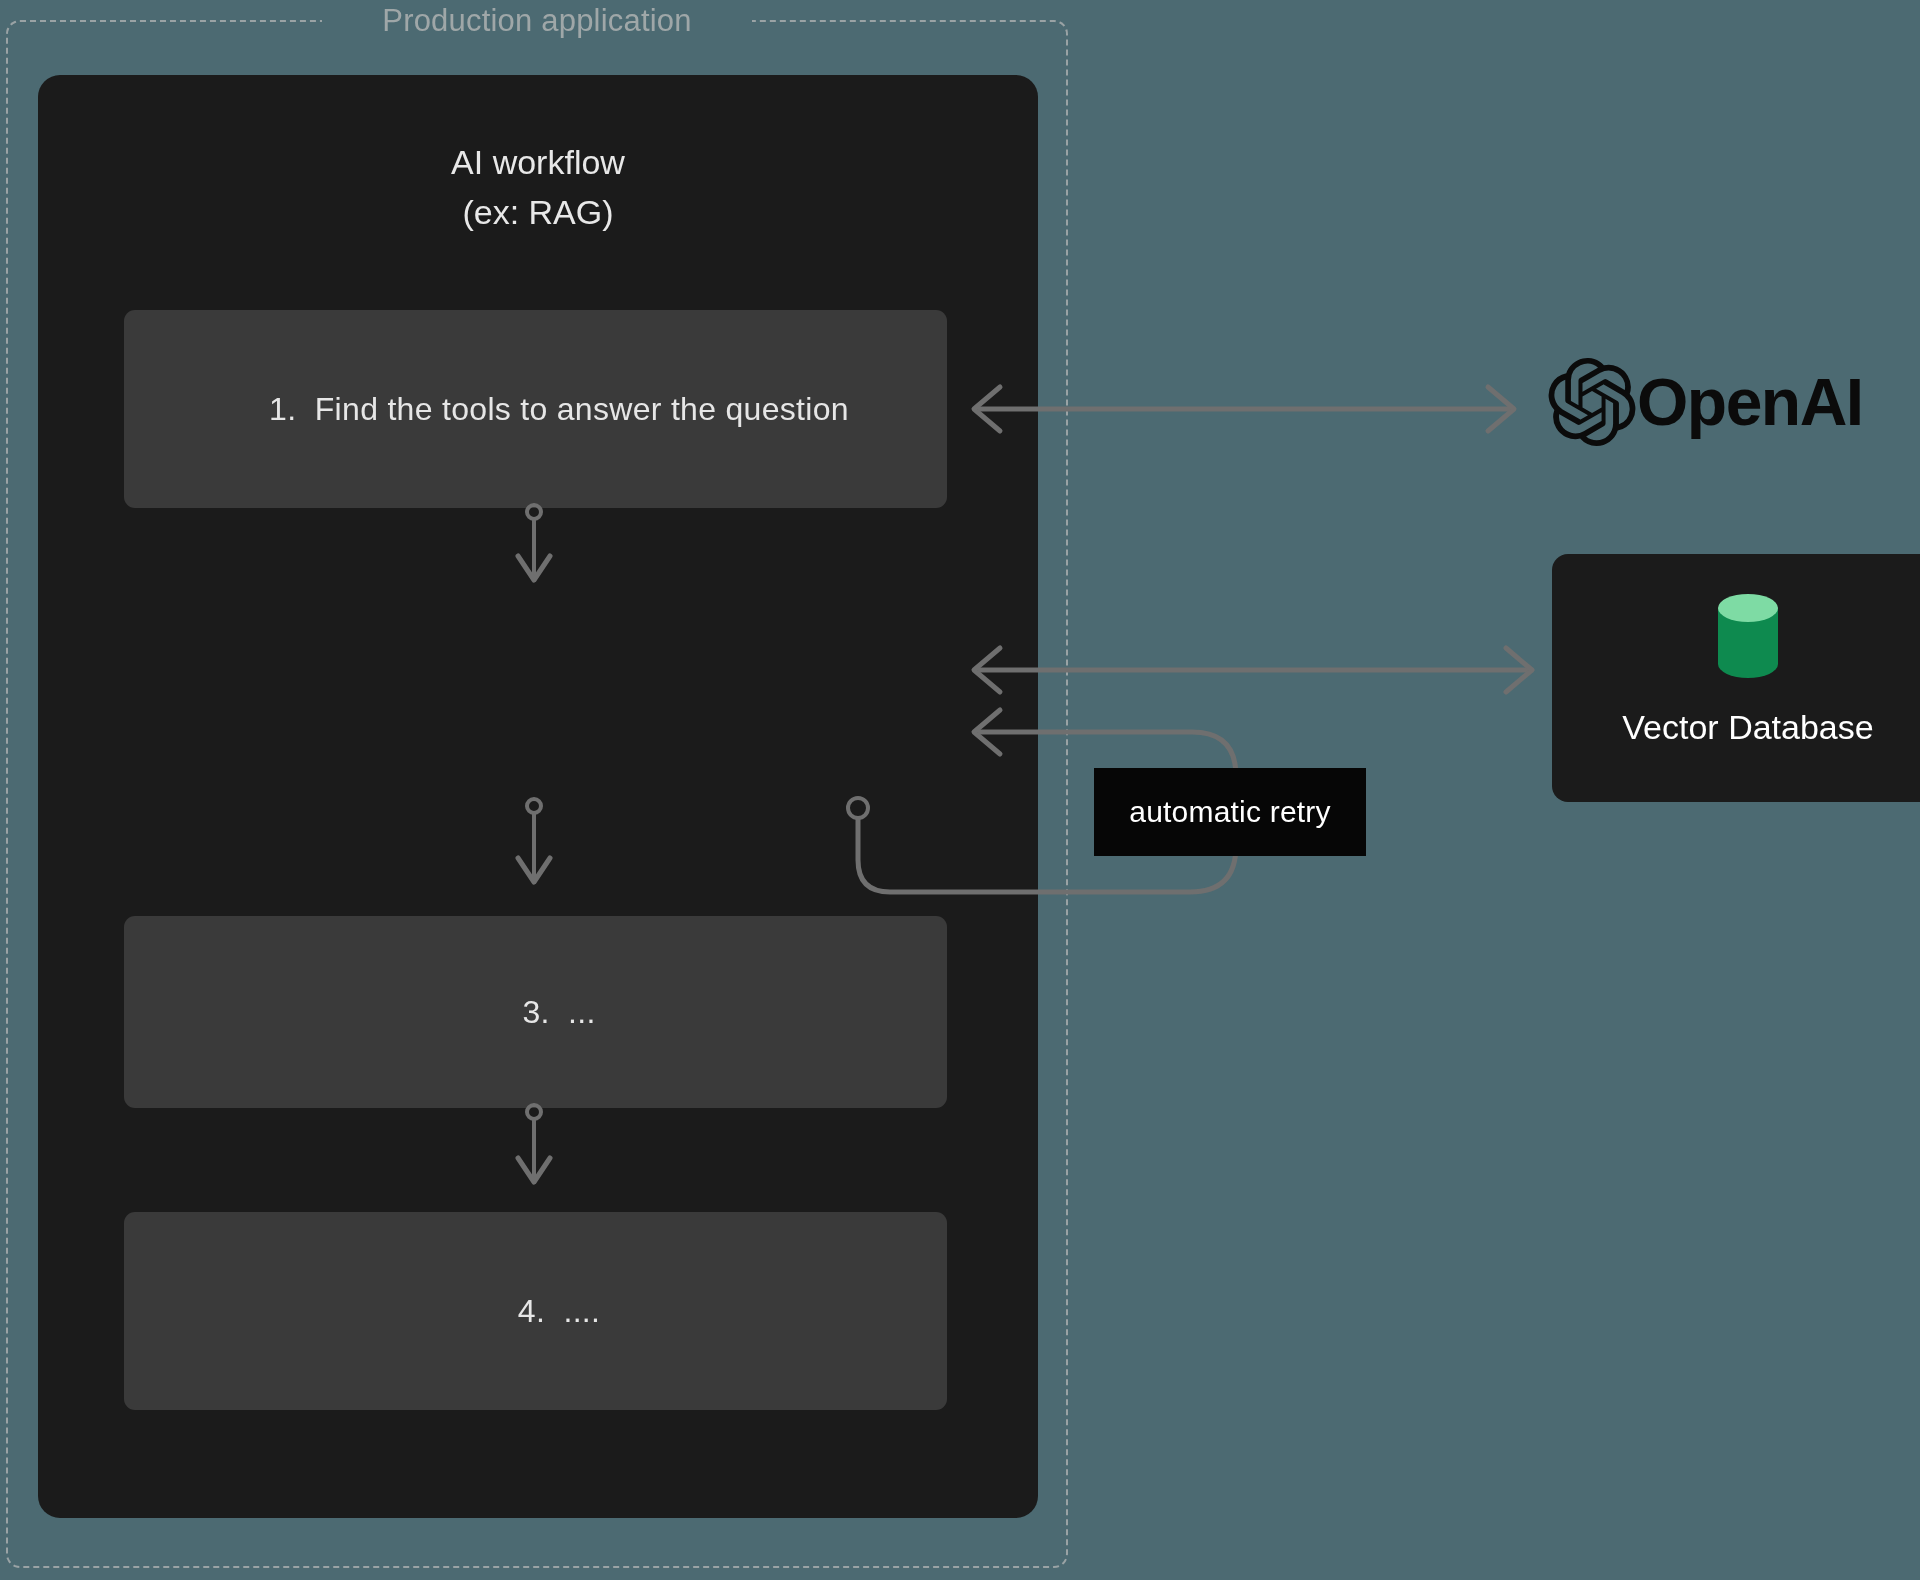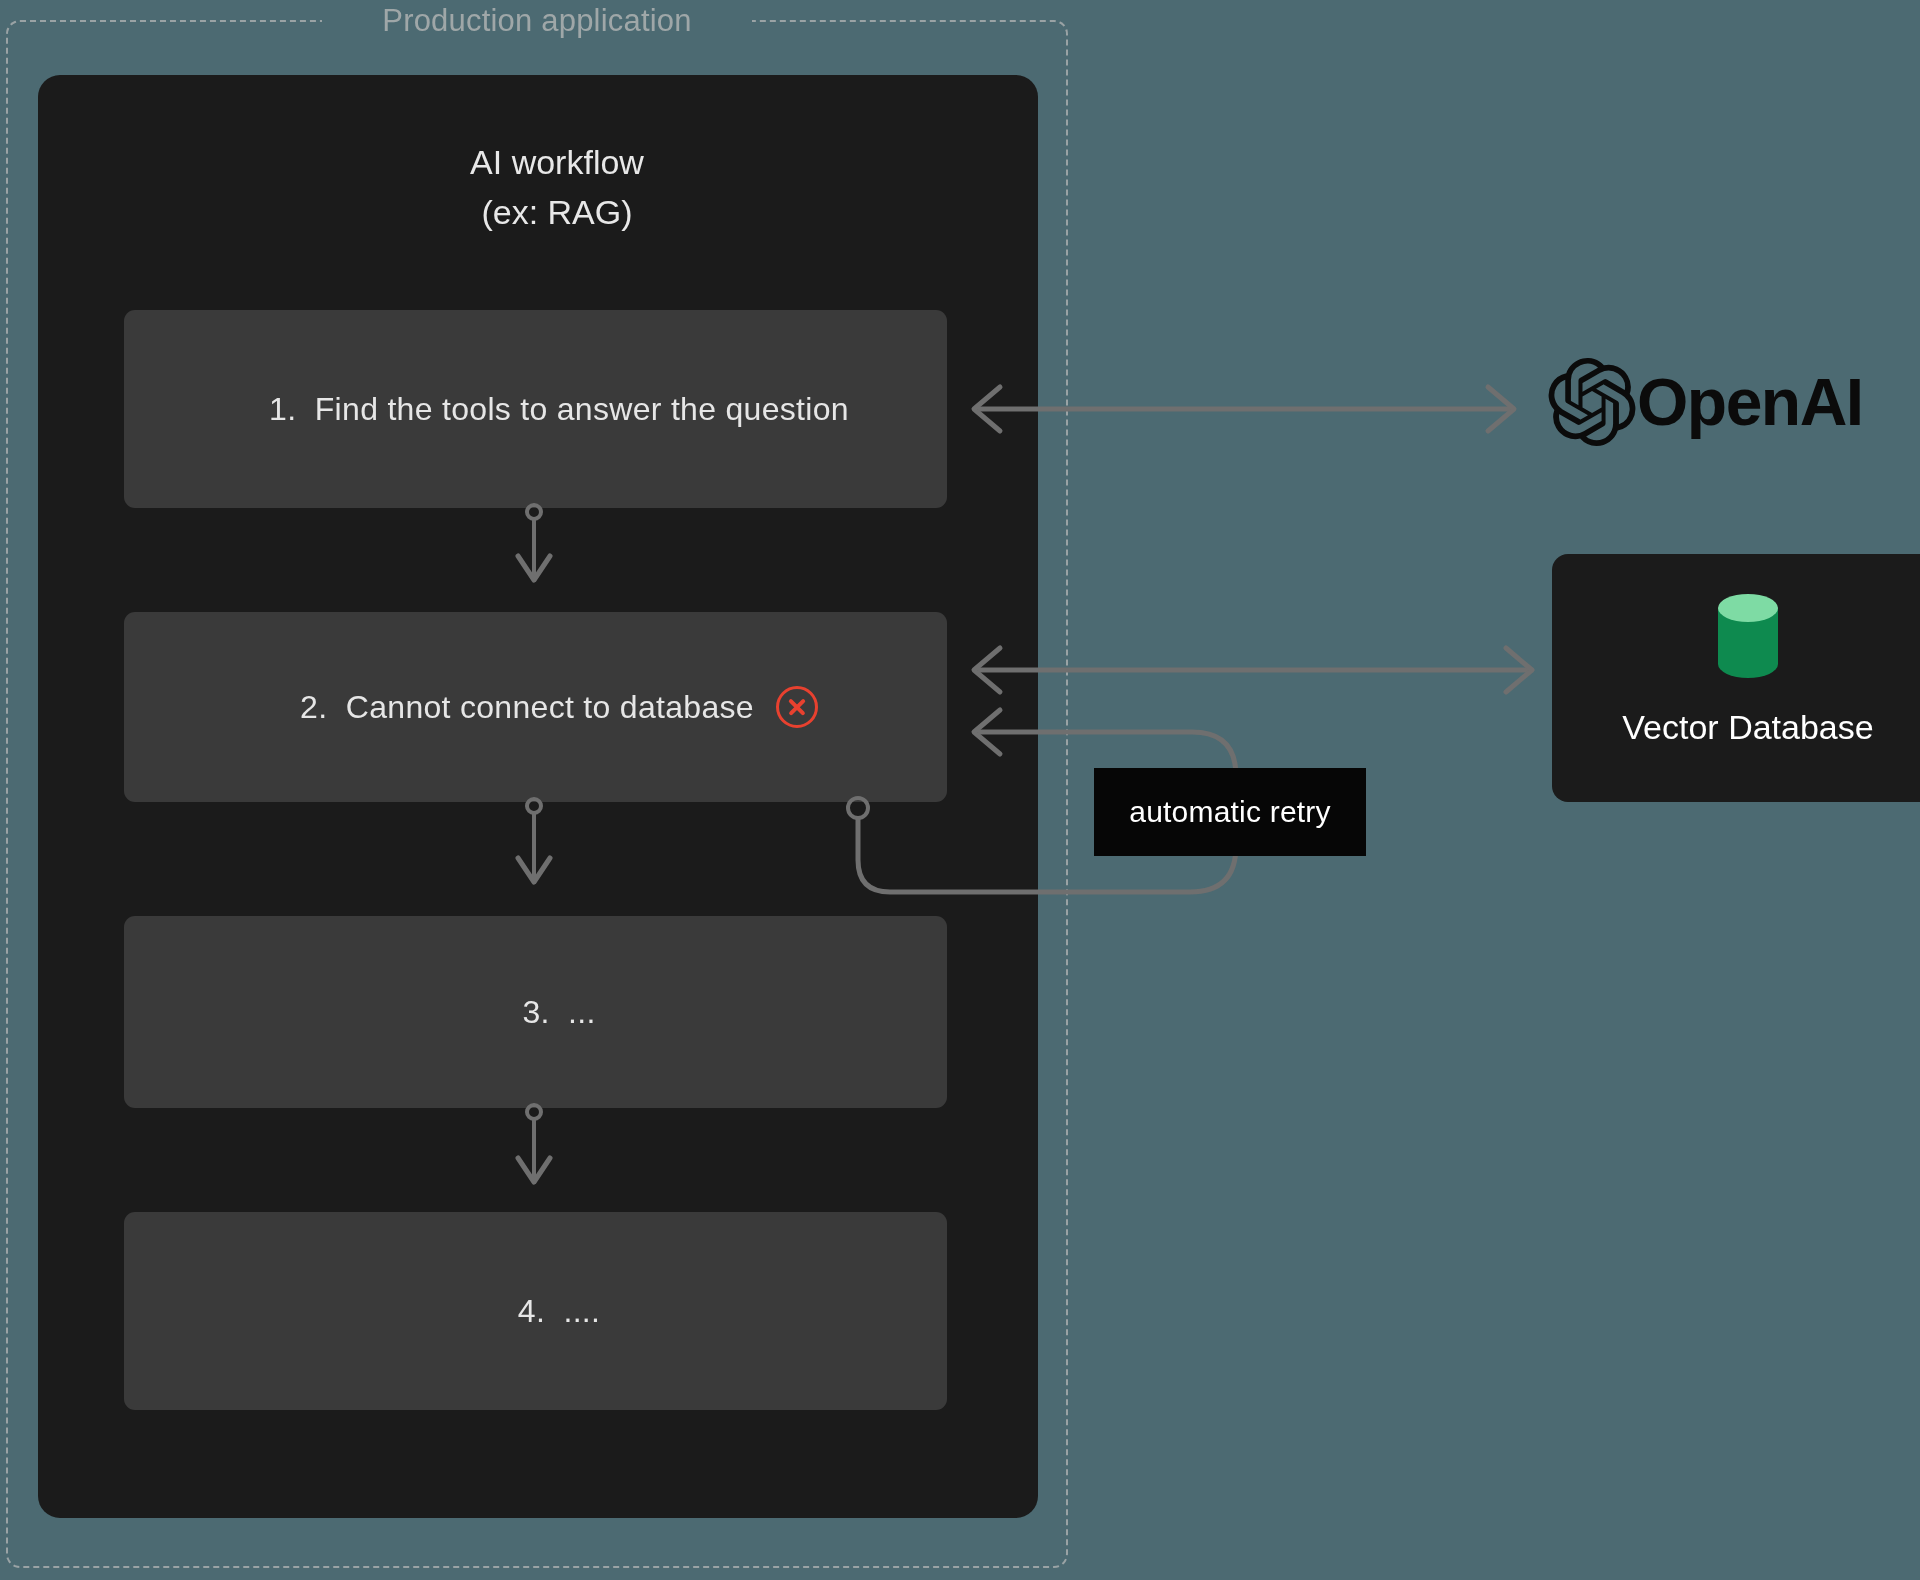--- a/index.html
+++ b/index.html
@@ -61,21 +61,20 @@
   .workflow-title {
     position: absolute;
     left: 0;
     top: 62px;
     width: 1000px;
     text-align: center;
     color: #e8e8e8;
     font-size: 34px;
     line-height: 50px;
     white-space: pre-line;
-    padding-left: 19px;
   }
 
   
   .step {
     position: absolute;
     left: 124px;
     width: 823px;
     background: #3a3a3a;
     border-radius: 11px;
     display: flex;
@@ -203,26 +202,20 @@
     <div class="workflow-title">AI workflow
 (ex: RAG)</div>
   </div>
 
   <div class="step" id="step-1">
     <div class="step-inner">
       <span class="step-label">1.  Find the tools to answer the question</span>
     </div>
   </div>
 
-  <div class="step" id="step-2">
-    <div class="step-inner">
-      <span class="step-label">2.  Cannot connect to database</span>
-      <span class="error-badge"></span>
-    </div>
-  </div>
 
   <div class="step" id="step-3">
     <div class="step-inner">
       <span class="step-label">3.  ...</span>
     </div>
   </div>
 
   <div class="step" id="step-4">
     <div class="step-inner">
       <span class="step-label">4.  ....</span>

